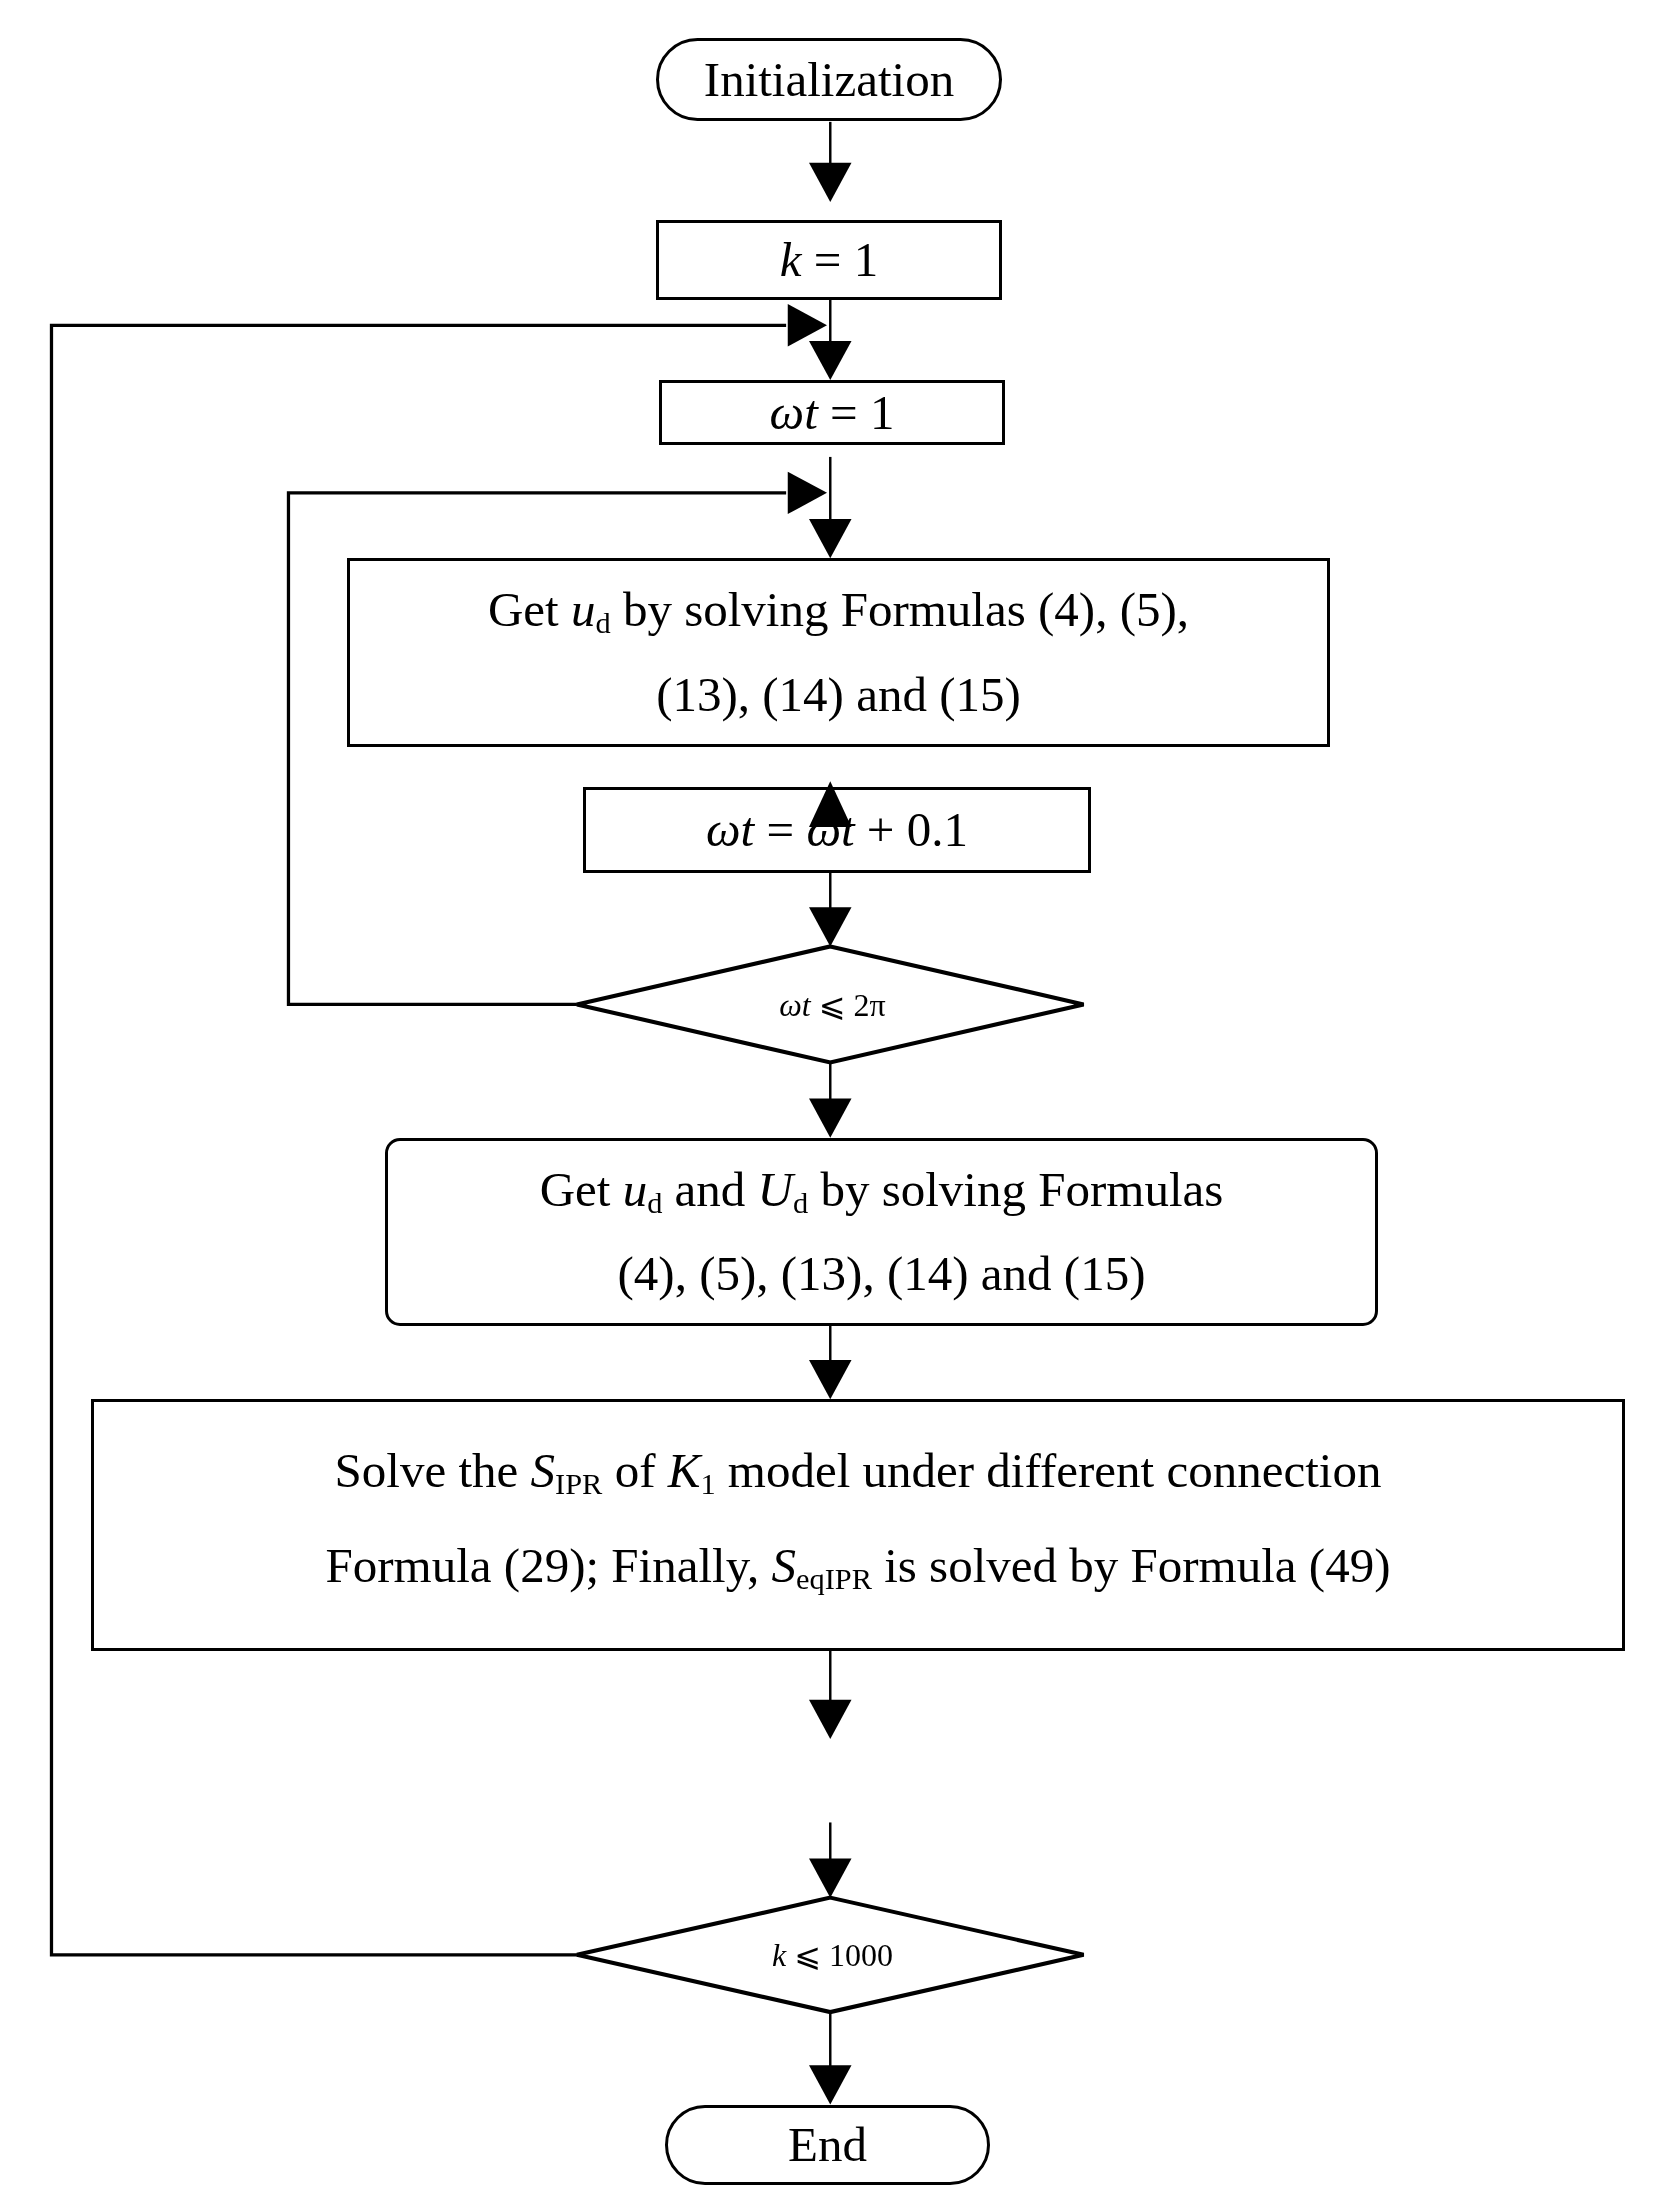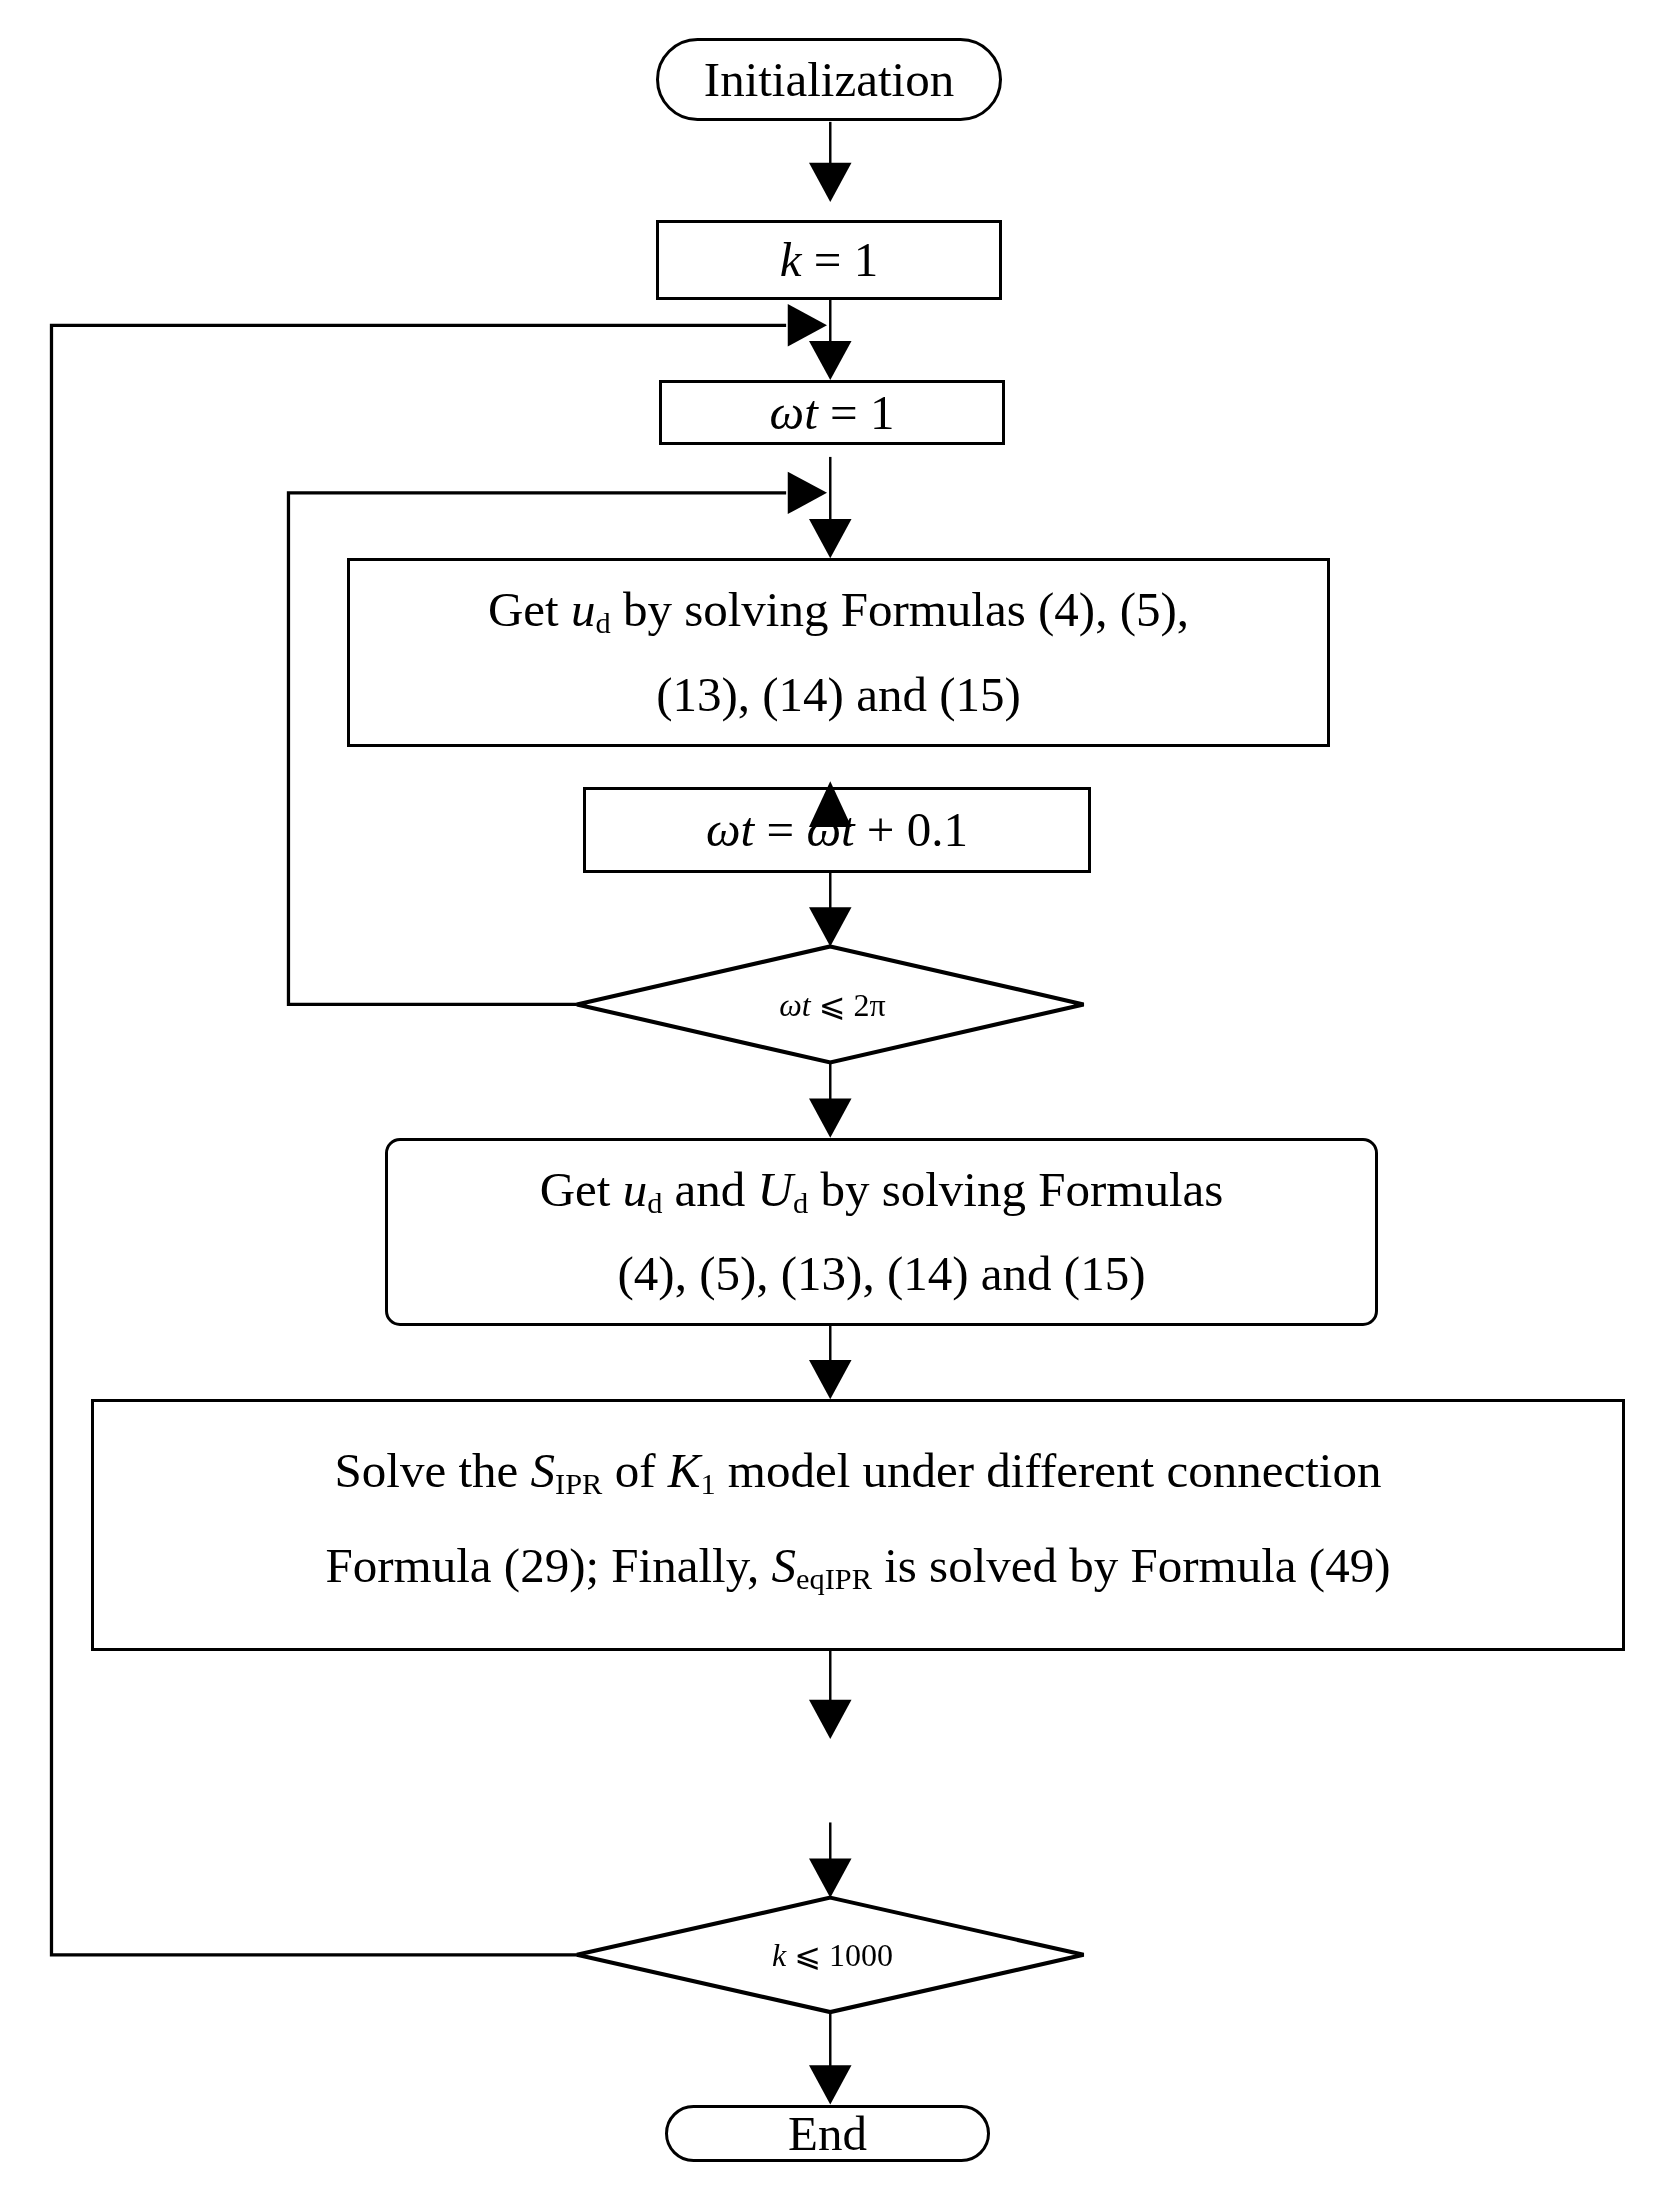--- a/index.html
+++ b/index.html
@@ -93,21 +93,21 @@
   <div class="node proc three" style="left:91px;top:1399px;width:1534px;height:252px;">
     <span class="ln"><span>Solve the </span><span class="it">S</span><span class="sub">IPR</span><span> of </span><span class="it">K</span><span class="sub">1</span><span> model under different connection</span></span>
     <span class="ln"><span>Formula (29); Finally, </span><span class="it">S</span><span class="sub">eqIPR</span><span> is solved by Formula (49)</span></span>
   </div>
 
 
   <div class="dtext" style="left:583px;top:1906px;width:499px;height:98px;font-family:Liberation Serif, serif;">
     <span class="ln"><span class="it">k</span><span> ⩽ 1000</span></span>
   </div>
 
-  <div class="node term" style="left:665px;top:2105px;width:325px;height:57px;">
+  <div class="node term" style="left:665px;top:2105px;width:325px;height:80px;">
     <span class="ln">End</span>
   </div>
 
   <svg id="overlay" width="1654" height="2205" viewBox="0 0 2024 2698">
     <polygon points="1016,956 990,1012 1042,1012" fill="#000000"></polygon>
   </svg>
 
 </div>
 
 

